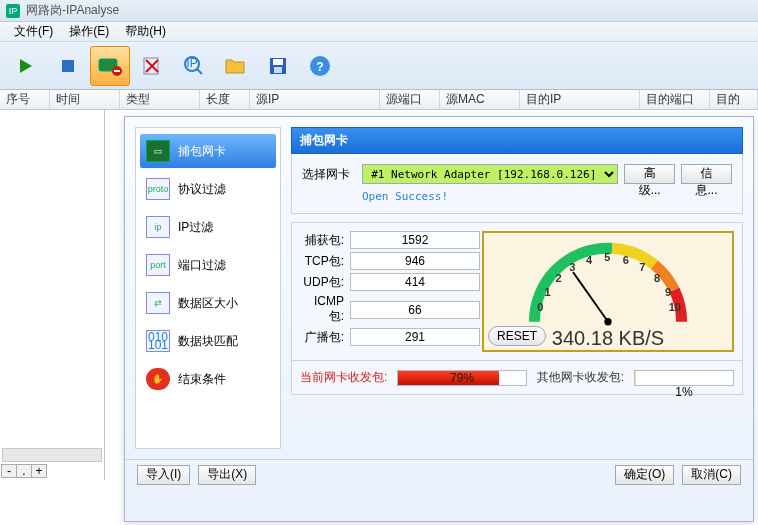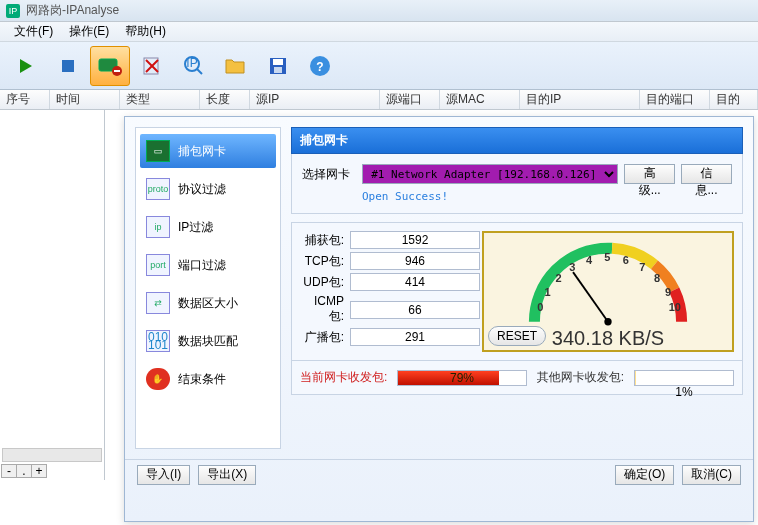--- a/index.html
+++ b/index.html
@@ -39,21 +39,21 @@
 .sidebar .sitem.active { background: linear-gradient(180deg, #6fb6ff, #2f7fe0); color: #fff; border-radius: 2px; }
 .sidebar .sitem .sicon { width: 24px; height: 22px; display: flex; align-items: center; justify-content: center; font-size: 9px; color: #2a6; border: 1px solid #88d; background: #f0f4ff; }
 .sidebar .sitem.active .sicon { background: #1a7030; border-color: #0a5; color: #fff; }
 .sidebar .sitem.stop .sicon { background: #e03020; border: none; border-radius: 11px; color: #fff; }
 
 .content { flex: 1; display: flex; flex-direction: column; }
 .section-hdr { background: linear-gradient(#3a8ff0, #1a6fd8); color: #fff; font-weight: bold; padding: 4px 8px; border: 1px solid #1a5fb8; }
 .section-body { border: 1px solid #c8d4e4; border-top: none; background: #f4f8fe; padding: 10px; flex: 0 0 auto; }
 .row { display: flex; align-items: center; margin-bottom: 6px; gap: 6px; }
 .row label { width: 56px; text-align: left; }
-.row select, .row .selbox { flex: 1; height: 20px; border: 1px solid #9ab; background: #a21caf; font-family: monospace; font-size: 11px; padding: 1px 4px; }
+.row select, .row .selbox { flex: 1; height: 20px; border: 1px solid #9ab; background: #bef264; font-family: monospace; font-size: 11px; padding: 1px 4px; }
 .btn { height: 20px; padding: 0 8px; background: linear-gradient(#fdfdfd, #e6e6e6); border: 1px solid #9ab; cursor: pointer; }
 .status { color: #2a7fdf; font-family: monospace; font-size: 11px; margin-left: 60px; }
 
 .statsbox { border: 1px solid #c8d4e4; background: #f4f8fe; padding: 8px; margin-top: 8px; display: flex; gap: 2px; }
 .statstable { flex: 0 0 180px; }
 .statstable .srow { display: flex; margin-bottom: 3px; align-items: center; }
 .statstable .srow .slabel { width: 50px; text-align: right; padding-right: 6px; }
 .statstable .srow .sval { flex: 1; height: 18px; border: 1px solid #b0bcd0; background: #fff; text-align: center; line-height: 16px; }
 
 .gauge { flex: 1; border: 2px solid #c0a020; background: #faf4e0; position: relative; display: flex; flex-direction: column; align-items: center; justify-content: flex-start; padding-top: 6px; }

